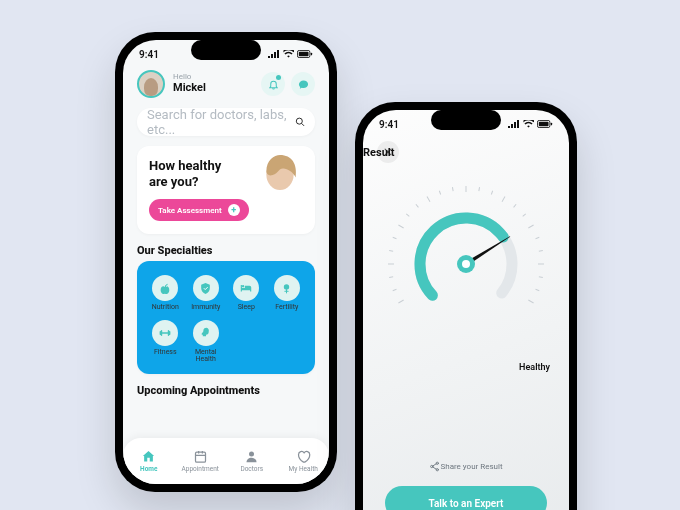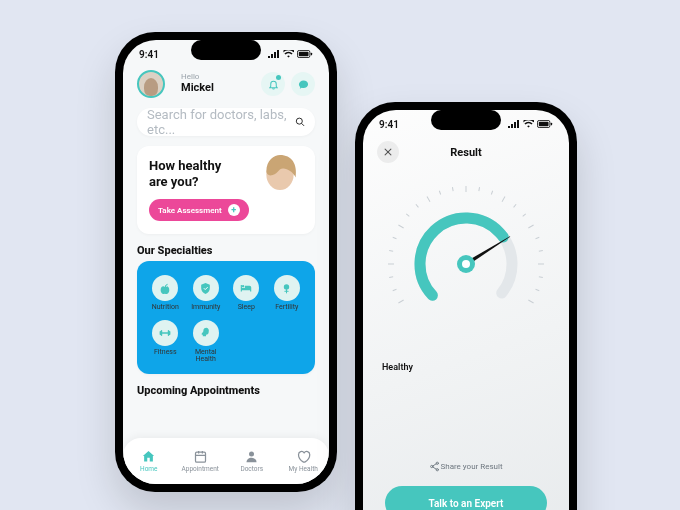--- a/index.html
+++ b/index.html
@@ -39,21 +39,21 @@
     height: 28px; display: flex; align-items: center; justify-content: space-between;
     padding: 0 16px; font-size: 10px; font-weight: 600; color: #111;
   }
   .status-icons { display: flex; gap: 3px; align-items: center; }
 
   
   .home-header {
     display: flex; align-items: center; justify-content: space-between;
     padding: 0 14px; margin-top: 2px;
   }
-  .user-block { display: flex; align-items: center; gap: 16px; }
+  .user-block { display: flex; align-items: center; gap: 8px; }
   .avatar {
     width: 28px; height: 28px; border-radius: 50%;
     border: 2px solid #46C6BE; background: #dcd1c4;
     display: flex; align-items: flex-end; justify-content: center; overflow: hidden;
   }
   .avatar::after { content:""; width:14px; height:18px; background:#b89c82; border-radius:50% 50% 40% 40%; }
   .hello { font-size: 8px; color: #9aa3ab; line-height: 1; }
   .uname { font-size: 11px; font-weight: 700; color: #111; line-height: 1.2; }
   .hdr-icons { display: flex; gap: 6px; }
   .circ-btn {
@@ -104,40 +104,40 @@
 
   .tabbar {
     position:absolute; left:0; right:0; bottom:0; height:46px; background:#fff;
     display:flex; justify-content:space-around; align-items:center;
     border-top-left-radius:18px; border-top-right-radius:18px;
     box-shadow: 0 -2px 8px rgba(0,0,0,.05);
   }
   .tab { text-align:center; flex:1; }
   .tab svg { display:block; margin:0 auto 1px; }
   .tab-lbl { font-size:6.5px; color:#8a929a; }
-  .tab.active .tab-lbl { color:#46C6BE; font-weight:400; }
+  .tab.active .tab-lbl { color:#46C6BE; font-weight:700; }
 
   
   .res-header {
     display:flex; align-items:center; padding: 4px 14px 0; position:relative; height:24px;
   }
   .close-btn {
     width:22px; height:22px; border-radius:50%; background:rgba(0,0,0,.06);
     display:flex; align-items:center; justify-content:center;
   }
   .res-title {
-    position:absolute; left:0; right:0; text-align:center;
+    position:absolute; left:0; right:0; text-align:left;
     font-size:11px; font-weight:700; color:#111; pointer-events:none;
   }
 
   .gauge-wrap {
     margin: 18px auto 0; width: 168px; height: 168px; position:relative;
   }
   .status-lbl {
-    margin-top: 10px; text-align:left; font-size:9px; font-weight:600; color:#111;
+    margin-top: 10px; text-align:right; font-size:9px; font-weight:600; color:#111;
   }
 
   .share-row {
     position:absolute; left:0; right:0; bottom:82px;
     display:flex; align-items:center; justify-content:center; gap:0;
     font-size:8px; color:#6f7880;
   }
 
   .expert-btn {
     position:absolute; left:22px; right:22px; bottom:34px; height:34px;

